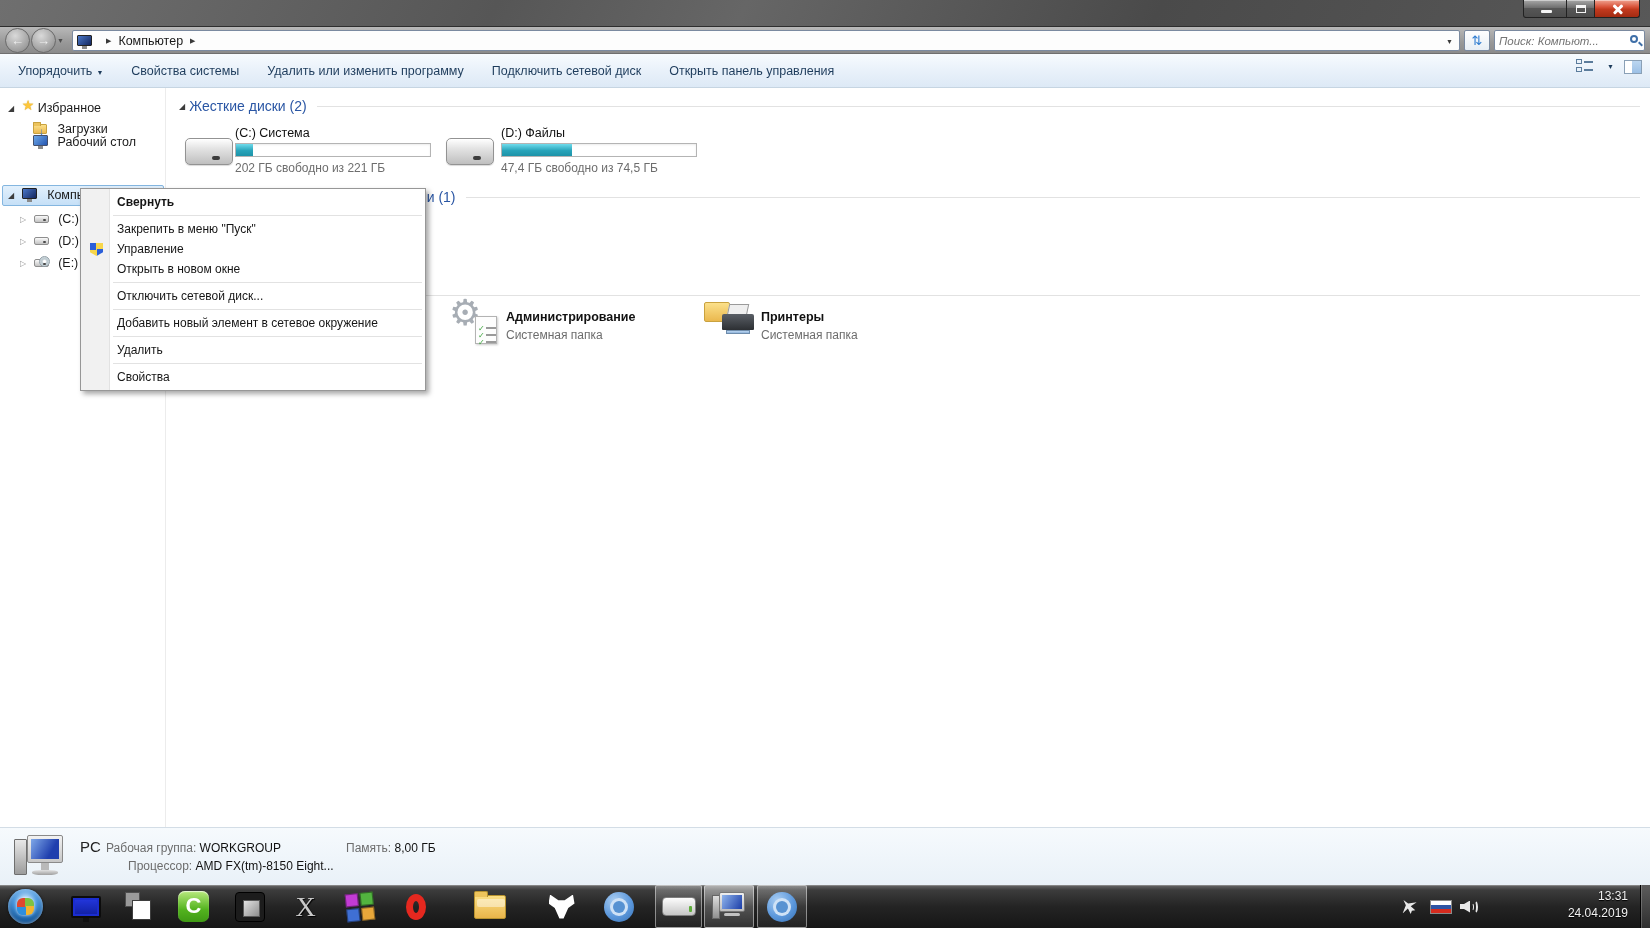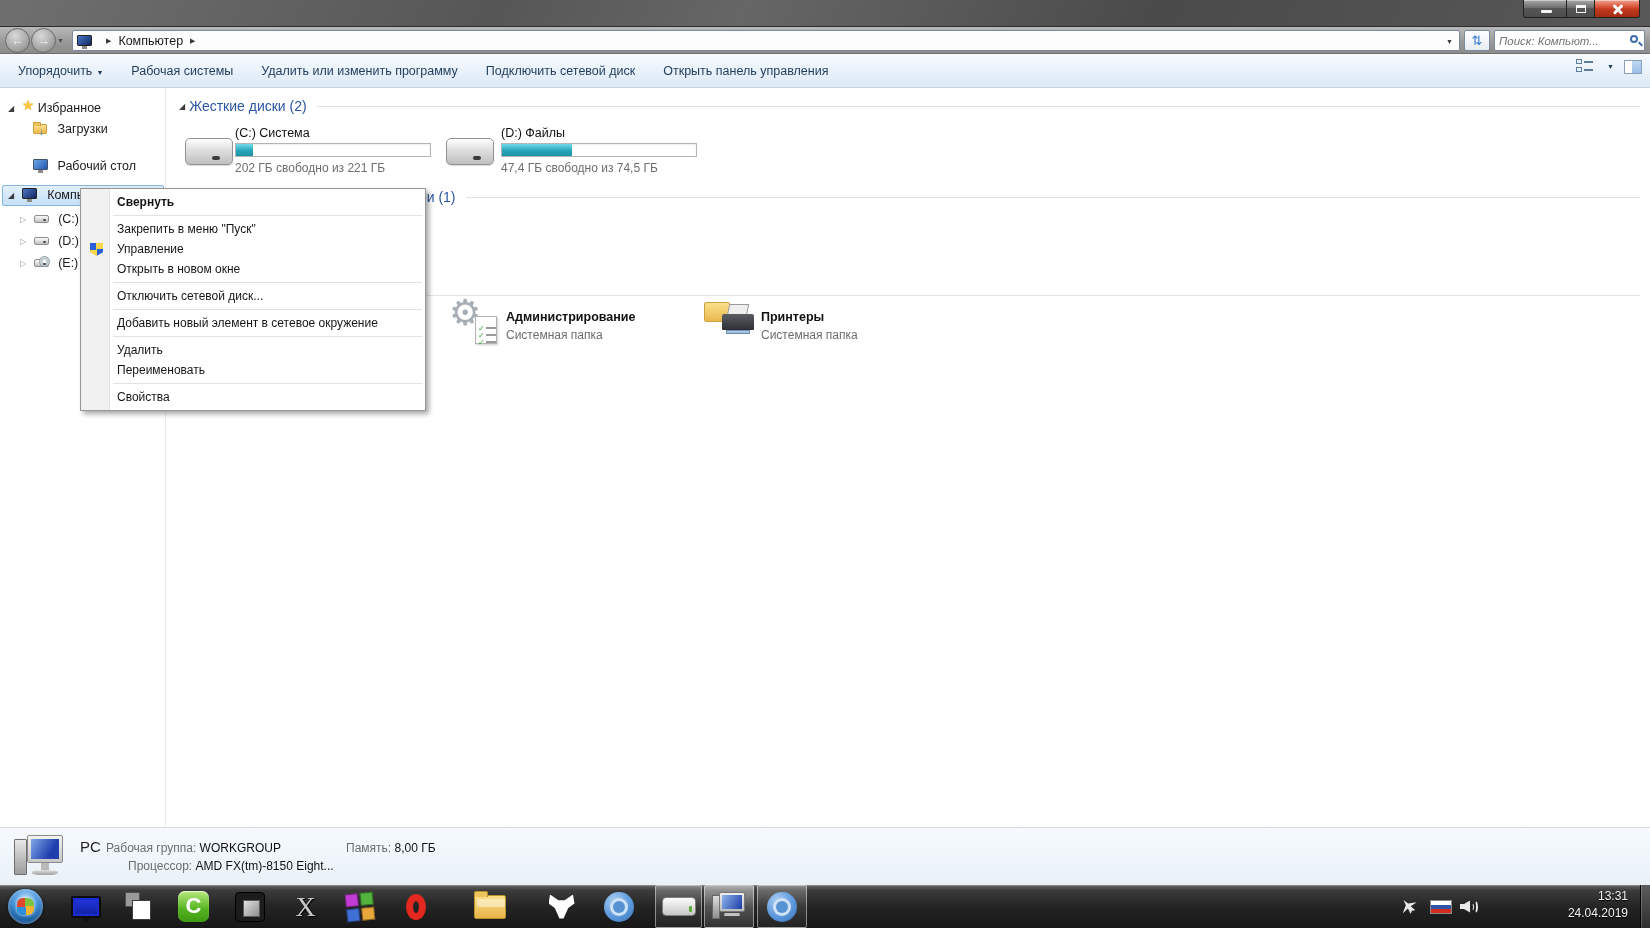--- a/index.html
+++ b/index.html
@@ -223,21 +223,21 @@
   </div>
   <div id="refreshbtn"><span>⇅</span></div>
   <div id="searchbox">
     <input placeholder="Поиск: Компьют..." style="">
     <span class="mag"></span>
   </div>
 </div>
 
 <div id="toolbar">
   <div class="tb-item"><span>Упорядочить</span><span class="tb-caret">▼</span></div>
-  <div class="tb-item">Рабочая системы</div>
+  <div class="tb-item">Свойства системы</div>
   <div class="tb-item">Удалить или изменить программу</div>
   <div class="tb-item">Подключить сетевой диск</div>
   <div class="tb-item">Открыть панель управления</div>
   <div id="tb-right">
     <span class="views-ic">
         <i></i>
         <i class="b"></i>
         <em style="top:2px;"></em>
         <em style="top:10px;"></em>
       </span>
@@ -250,21 +250,21 @@
   <div id="sidebar">
     <div class="srow" style="left:8px; top:9px;">
       <span class="tri open">◢</span>
       <span class="star-ic">★</span>
       <span>Избранное</span>
     </div>
     <div class="srow" style="left:33px; top:31px;">
       <span class="ic16"><span class="fold"></span><span class="dl-arrow">↓</span></span>
       <span>Загрузки</span>
     </div>
-    <div class="srow" style="left:33px; top:68px;">
+    <div class="srow" style="left:33px; top:44px;">
       <span class="ic16"><span class="mon"></span></span>
       <span>Рабочий стол</span>
     </div>
 
     <div class="sel-row" style="top:97px;"></div>
     <div class="srow" style="left:8px; top:97px;">
       <span class="tri open">◢</span>
       <span class="ic16" style="width:17px;"><span class="mon dark"></span></span>
       <span>Компьютер</span>
     </div>
@@ -341,21 +341,20 @@
   <div class="msep"></div>
   <div class="mitem">Закрепить в меню "Пуск"</div>
   <div class="mitem"><span class="shield"></span><span>Управление</span></div>
   <div class="mitem">Открыть в новом окне</div>
   <div class="msep"></div>
   <div class="mitem">Отключить сетевой диск...</div>
   <div class="msep"></div>
   <div class="mitem">Добавить новый элемент в сетевое окружение</div>
   <div class="msep"></div>
   <div class="mitem">Удалить</div>
-  <div class="mitem">Переименовать</div>
   <div class="msep"></div>
   <div class="mitem">Свойства</div>
 </div>
 
 <div id="details">
   <div class="pc-big">
     <span class="pc-tower"></span>
     <span class="pc-screen"></span>
     <span class="pc-stand"></span>
     <span class="pc-base"></span>

